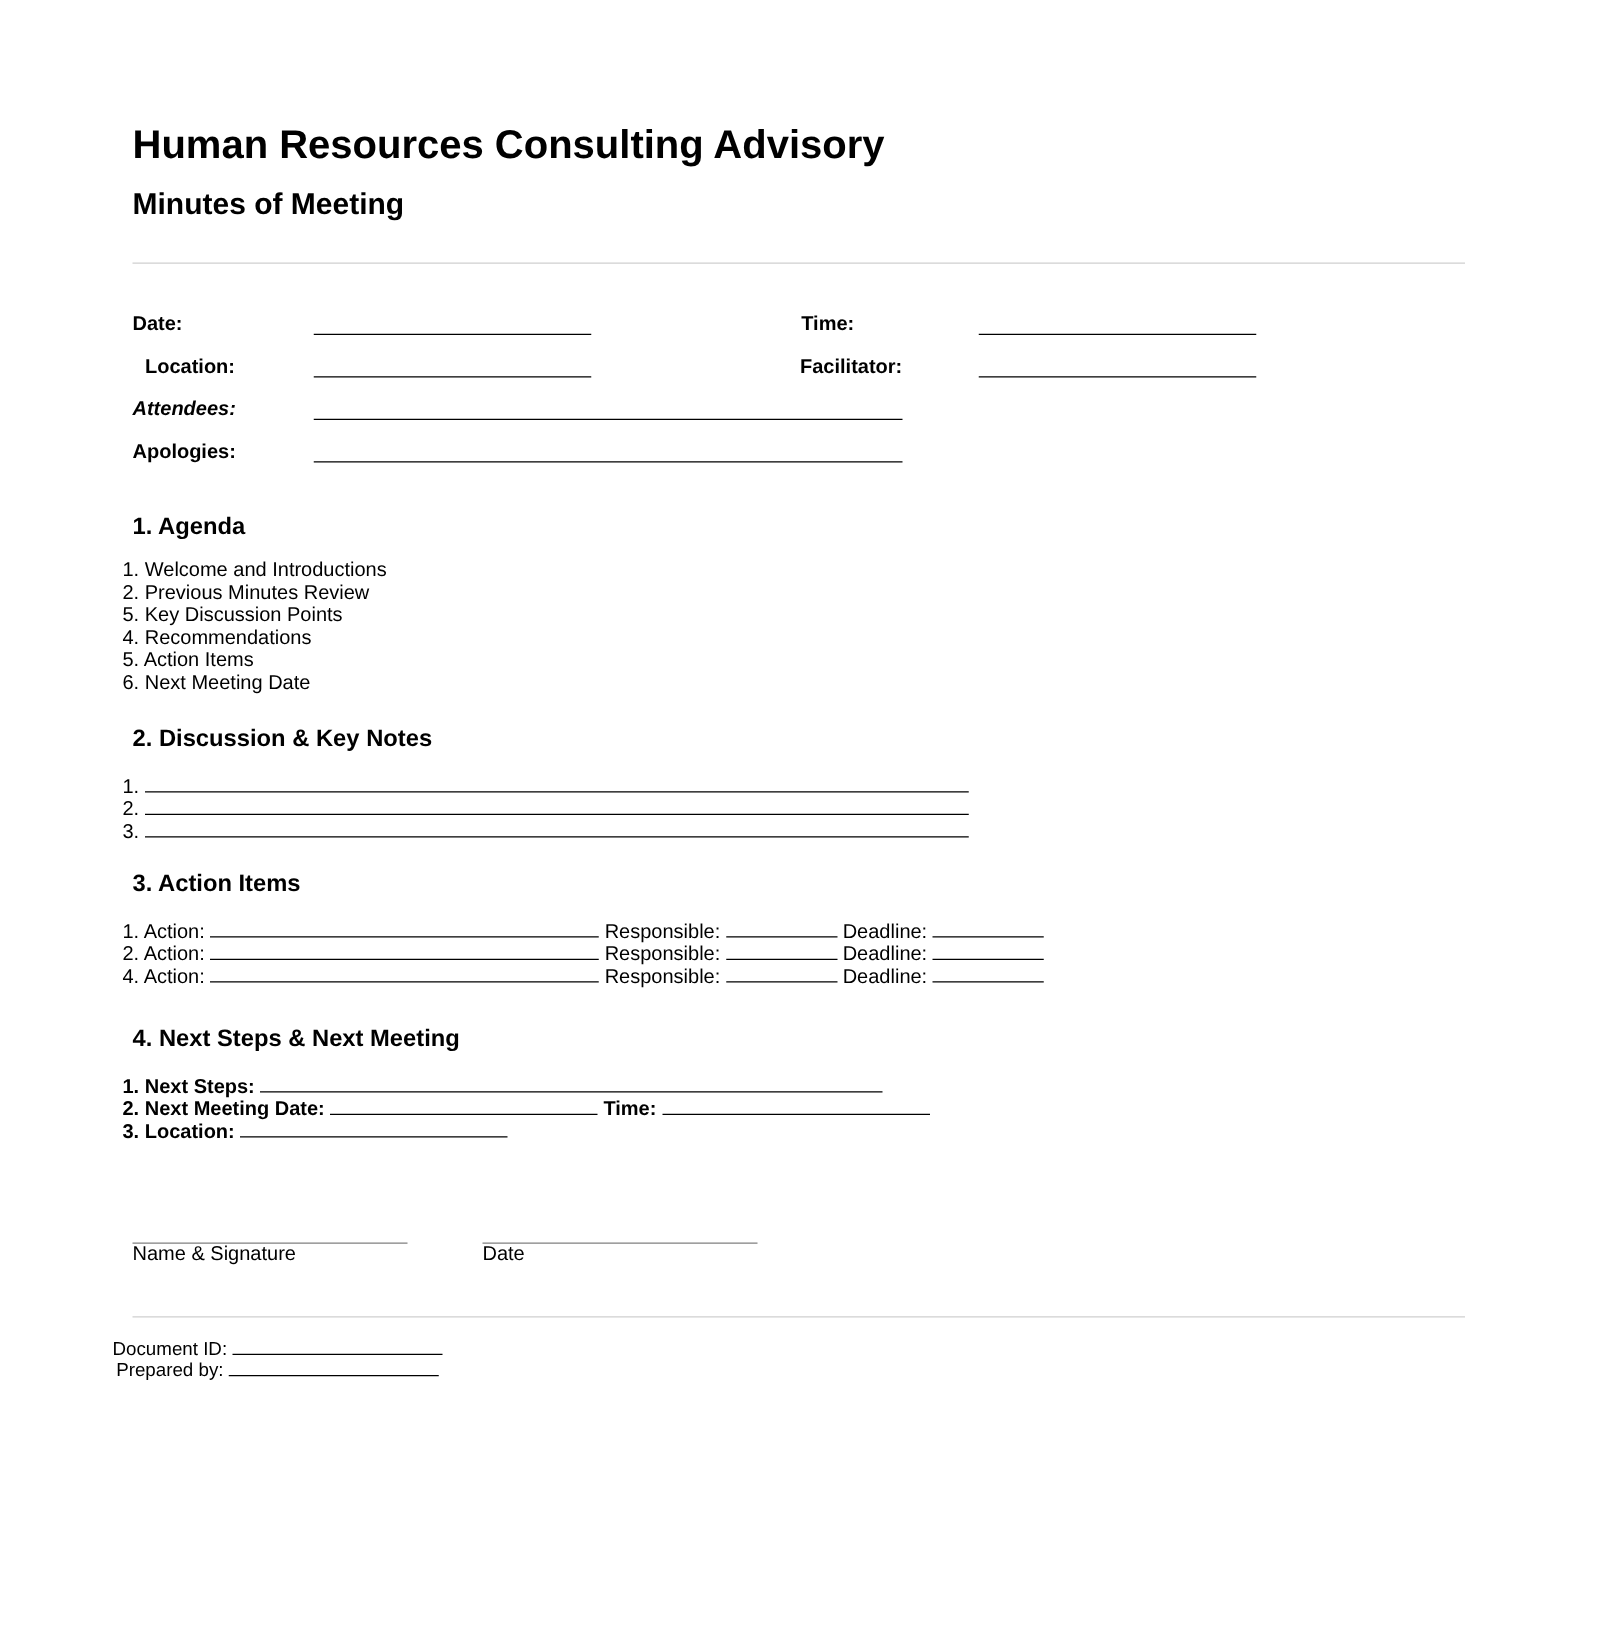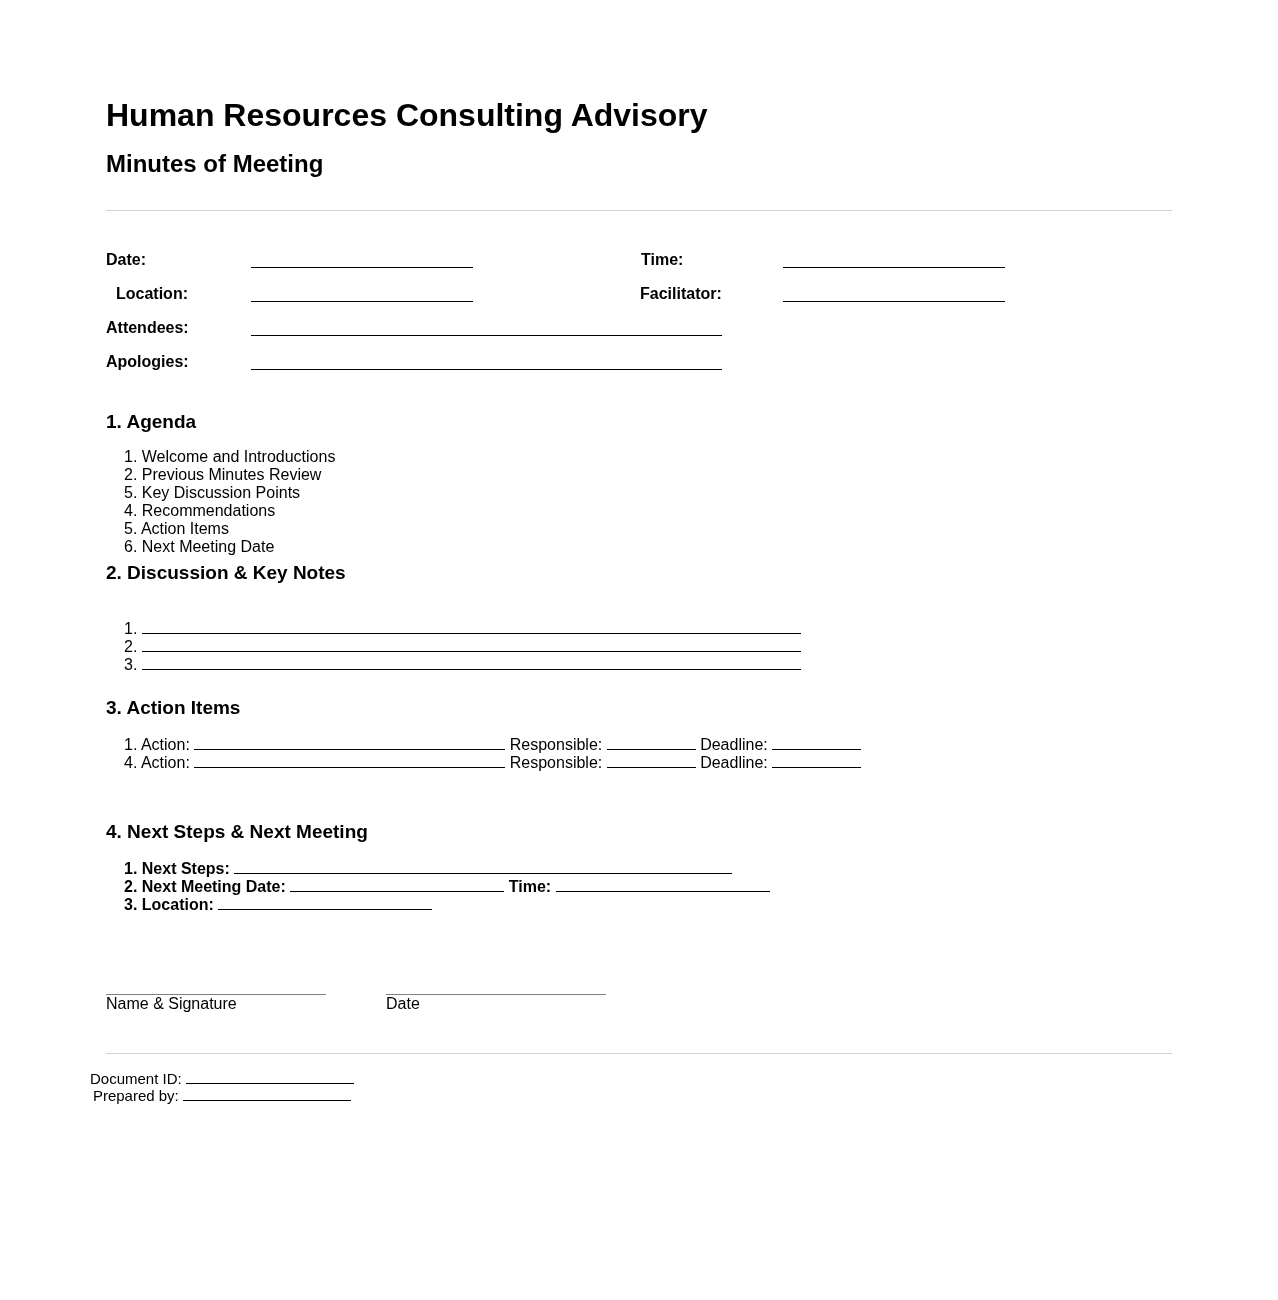--- a/index.html
+++ b/index.html
@@ -7,21 +7,21 @@
       width: 1278px; height: 1300px; position: relative; overflow: hidden;
       font-family: "Liberation Sans", sans-serif; color: #000;
     }
     .abs { position: absolute; margin-top: 13px; }
     .title { left: 106px; top: 82px; font-size: 32px; font-weight: bold; line-height: 40px; white-space: nowrap; }
     .subtitle { left: 106px; top: 136px; font-size: 24px; font-weight: bold; line-height: 30px; white-space: nowrap; }
     .hr { left: 106px; width: 1066px; height: 1px; background: #d0d0d0; }
     .flabel { font-size: 16px; font-weight: bold; line-height: 20px; white-space: nowrap; }
     .fline { height: 1px; background: #000; }
     .h2 { left: 106px; font-size: 19px; font-weight: bold; line-height: 24px; white-space: nowrap; }
-    .list { left: 124px; font-size: 16px; line-height: 18px; white-space: nowrap; }
+    .list { left: 98px; font-size: 16px; line-height: 18px; white-space: nowrap; }
     .list div { height: 18px; }
     .blank { display: inline-block; border-bottom: 1px solid #000; height: 15px; vertical-align: baseline; }
     .sigline { height: 1px; background: #808080; width: 220px; }
     .siglabel { font-size: 16px; line-height: 18px; white-space: nowrap; }
     .foot { left: 90px; font-size: 15px; line-height: 17px; white-space: nowrap; text-align: center; }
     .foot div { height: 17px; }
   </style>
 </head>
 <body>
 
@@ -32,47 +32,55 @@
 <div class="abs flabel" style="left:106px; top:237px;">Date:</div>
 <div class="abs fline" style="left:251px; top:254px; width:222px;"></div>
 <div class="abs flabel" style="left:641px; top:237px;">Time:</div>
 <div class="abs fline" style="left:783px; top:254px; width:222px;"></div>
 
 <div class="abs flabel" style="left:116px; top:271px;">Location:</div>
 <div class="abs fline" style="left:251px; top:288px; width:222px;"></div>
 <div class="abs flabel" style="left:640px; top:271px;">Facilitator:</div>
 <div class="abs fline" style="left:783px; top:288px; width:222px;"></div>
 
-<div class="abs flabel" style="left:106px; top:305px;">Attendees:</div>
+<div class="abs flabel" style="left:106px; top:305px;font-style:italic;">Attendees:</div>
 <div class="abs fline" style="left:251px; top:322px; width:471px;"></div>
 
 <div class="abs flabel" style="left:106px; top:339px;">Apologies:</div>
 <div class="abs fline" style="left:251px; top:356px; width:471px;"></div>
 
 <div class="abs h2" style="top:397px;">1. Agenda</div>
 <div class="abs list" style="top:435px;">
   <div>1. Welcome and Introductions</div>
   <div>2. Previous Minutes Review</div>
   <div>5. Key Discussion Points</div>
   <div>4. Recommendations</div>
   <div>5. Action Items</div>
   <div>6. Next Meeting Date</div>
 </div>
 
-<div class="abs h2" style="top:548px;">2. Discussion &amp; Key Notes</div>
+<div class="abs h2" style="top:567px;">2. Discussion &amp; Key Notes</div>
 <div class="abs list" style="top:605px;">
   <div><span>1.</span> <span class="blank" style="width:659px;"></span></div>
   <div><span>2.</span> <span class="blank" style="width:659px;"></span></div>
   <div><span>3.</span> <span class="blank" style="width:659px;"></span></div>
 </div>
 
 <div class="abs h2" style="top:683px;">3. Action Items</div>
 <div class="abs list" style="top:721px;">
   <div>
     <span>1. Action:</span>
+    <span class="blank" style="width:311px;"></span>
+    <span>Responsible:</span>
+    <span class="blank" style="width:89px;"></span>
+    <span>Deadline:</span>
+    <span class="blank" style="width:89px;"></span>
+  </div>
+  <div>
+    <span>2. Action:</span>
     <span class="blank" style="width:311px;"></span>
     <span>Responsible:</span>
     <span class="blank" style="width:89px;"></span>
     <span>Deadline:</span>
     <span class="blank" style="width:89px;"></span>
   </div>
   <div>
     <span>4. Action:</span>
     <span class="blank" style="width:311px;"></span>
     <span>Responsible:</span>

